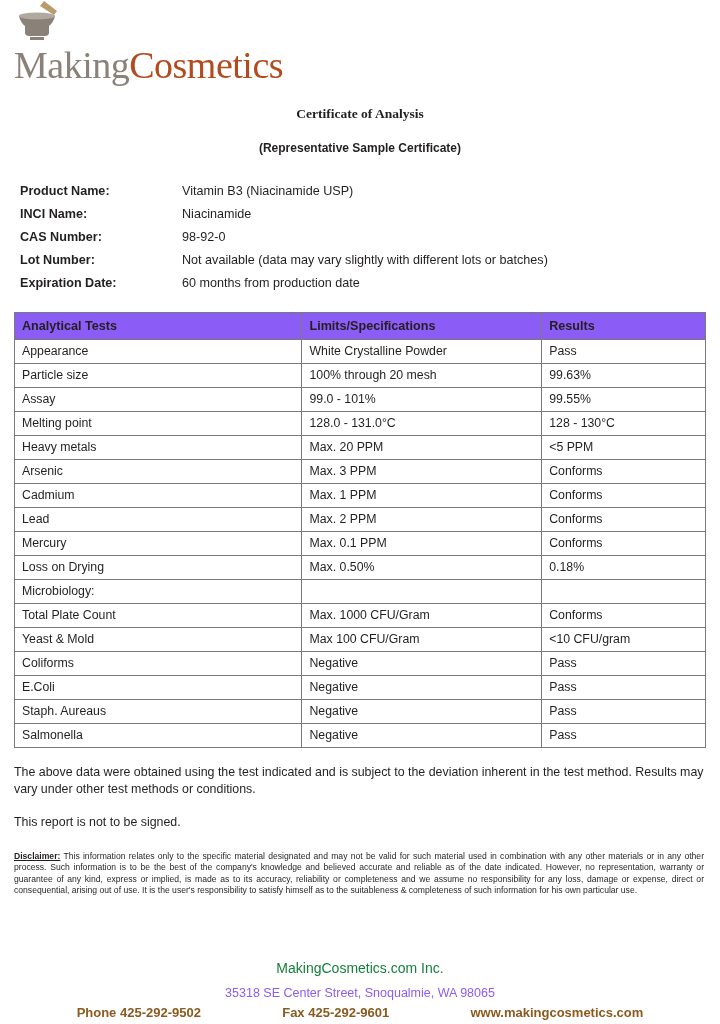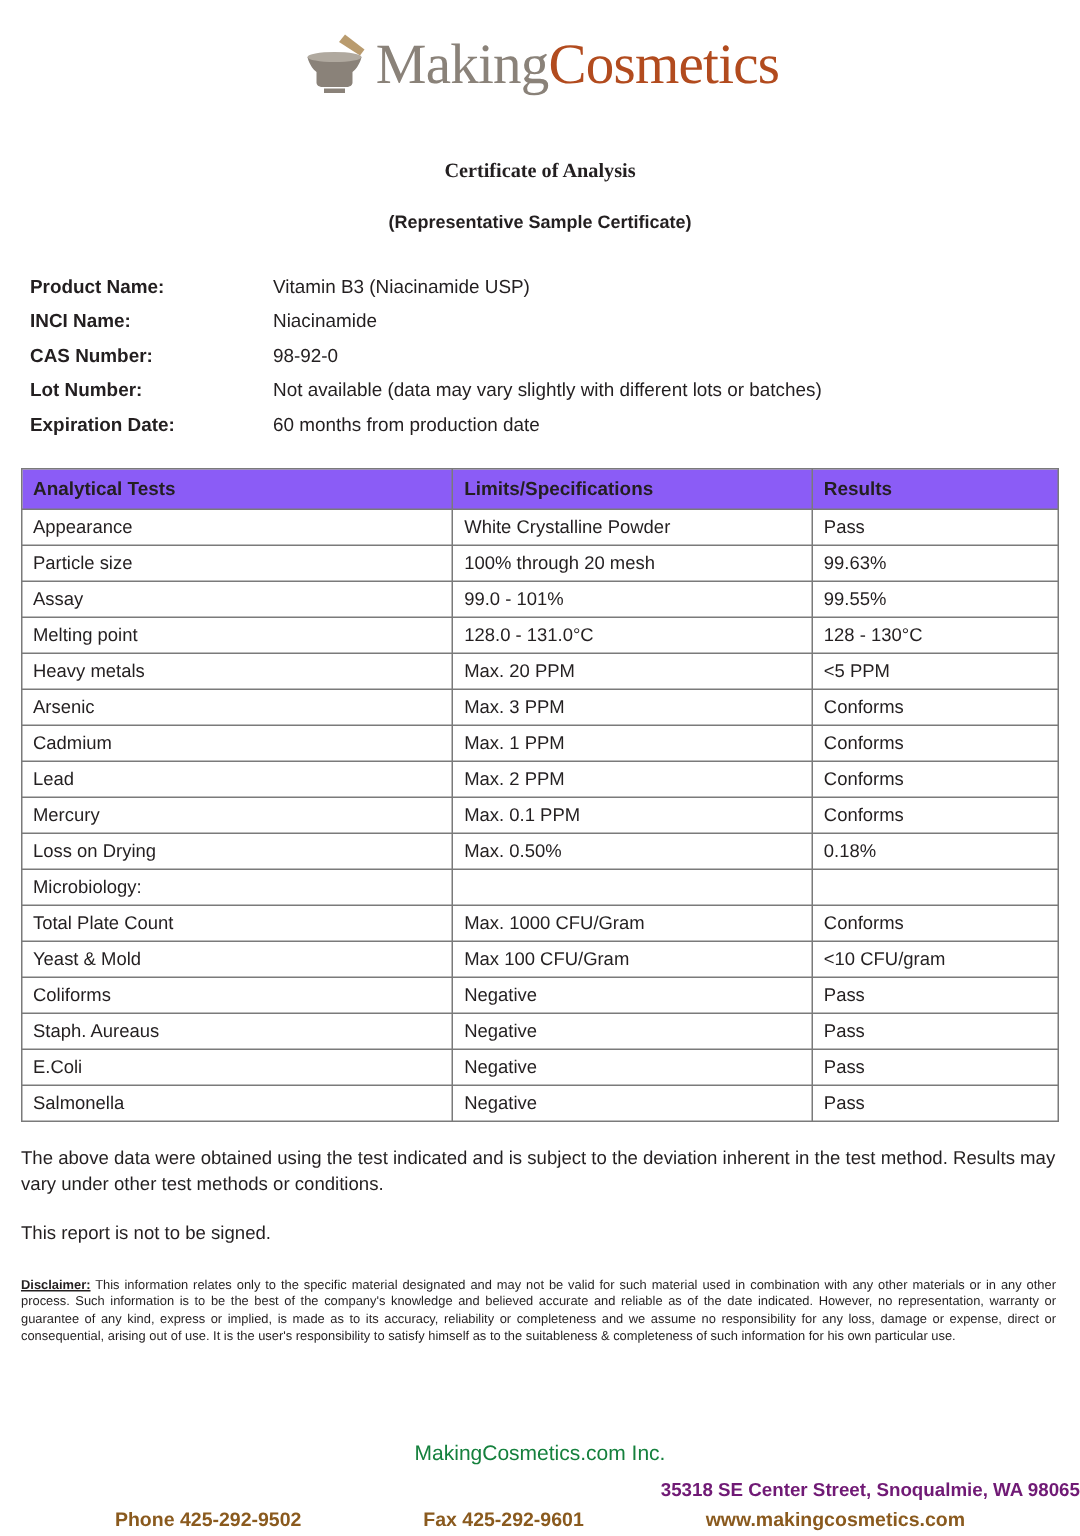--- a/index.html
+++ b/index.html
@@ -19,24 +19,25 @@
   .page {
     width: 720px;
     height: 1024px;
     padding: 10px 14px 0 14px;
     position: relative;
   }
 
   
   .logo-wrap {
     display: flex;
-    align-items: center;
+    align-items: flex-start;
     justify-content: center;
     height: 58px;
     margin-top: 4px;
+    flex-direction: column;
   }
   .logo-mark {
     width: 46px;
     height: 44px;
     margin-right: 4px;
     position: relative;
     flex: 0 0 auto;
   }
   .logo-text {
     font-family: "Liberation Serif", serif;
@@ -134,24 +135,23 @@
     bottom: 4px;
     text-align: center;
   }
   .footer-company {
     font-size: 14px;
     color: #15803d;
     margin-bottom: 10px;
   }
   .footer-address {
     font-size: 12.5px;
-    font-weight: bold;
-    color: #701a75;
+    font-weight: normal;
+    color: #8b5cf6;
     margin-bottom: 5px;
-    text-align: right;
   }
   .footer-contact {
     display: flex;
     justify-content: space-around;
     font-size: 13px;
     font-weight: bold;
     color: #8a5a1e;
     padding: 0 36px;
   }
   .footer-contact span.web { color: #8a5a1e; }
@@ -274,26 +274,26 @@
         <td>Yeast &amp; Mold</td>
         <td>Max 100 CFU/Gram</td>
         <td>&lt;10 CFU/gram</td>
       </tr>
       <tr>
         <td>Coliforms</td>
         <td>Negative</td>
         <td>Pass</td>
       </tr>
       <tr>
+        <td>E.Coli</td>
+        <td>Negative</td>
+        <td>Pass</td>
+      </tr>
+      <tr>
         <td>Staph. Aureaus</td>
-        <td>Negative</td>
-        <td>Pass</td>
-      </tr>
-      <tr>
-        <td>E.Coli</td>
         <td>Negative</td>
         <td>Pass</td>
       </tr>
       <tr>
         <td>Salmonella</td>
         <td>Negative</td>
         <td>Pass</td>
       </tr>
     </tbody>
   </table>

